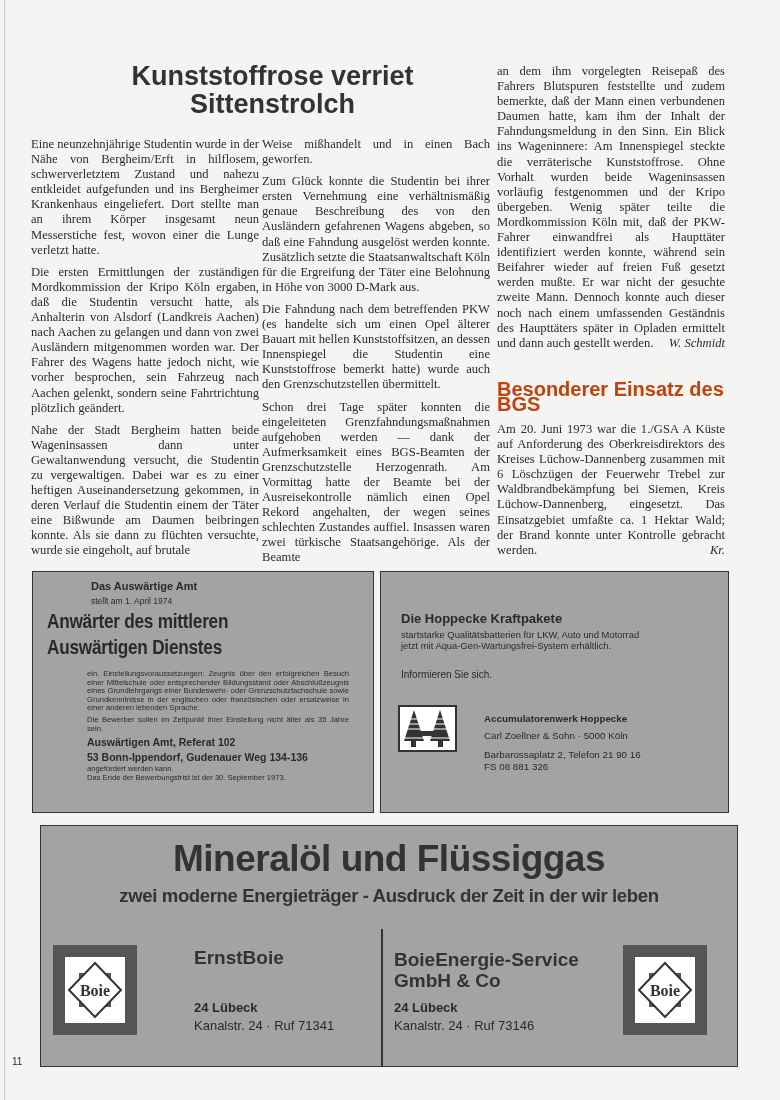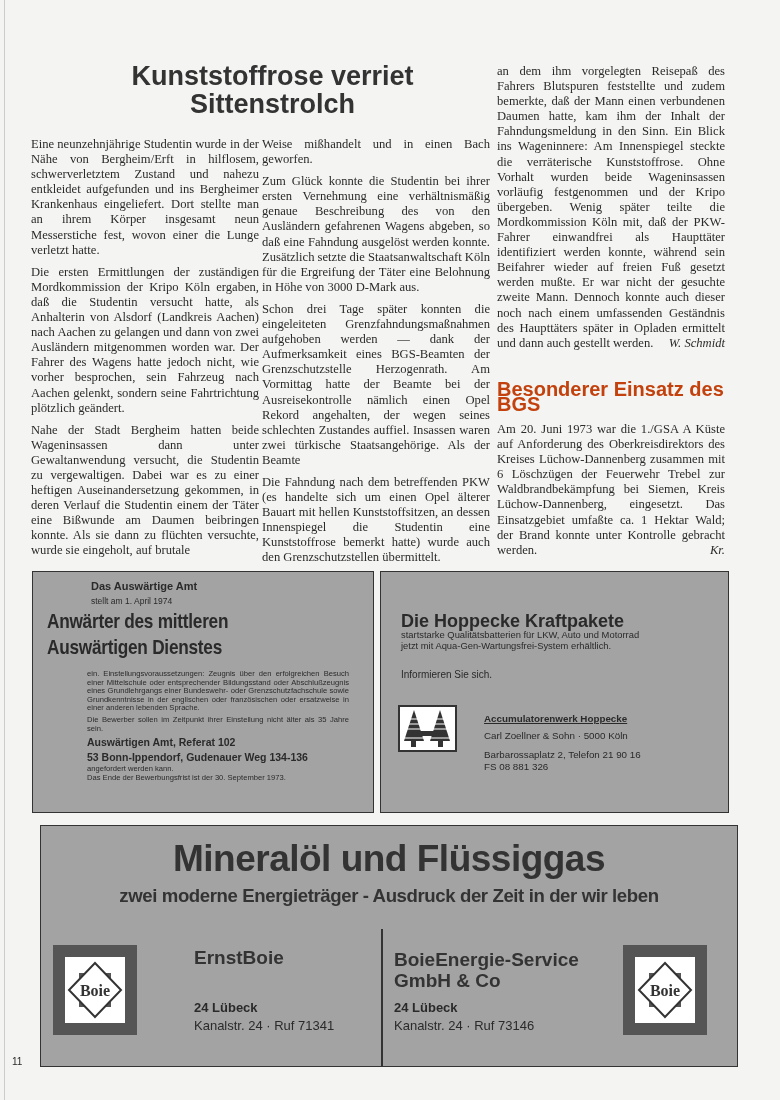--- a/index.html
+++ b/index.html
@@ -15,25 +15,25 @@
   .box{position:absolute;border:1.5px solid #333;background:#a3a3a3;}
   #ad-amt{left:32px;top:571px;width:340px;height:240px;}
   #ad-hop{left:380px;top:571px;width:347px;height:240px;}
   #ad-boie{left:32px;top:825px;width:696px;height:240px;margin-left:8px;}
   .amt-org{position:absolute;left:58px;top:8px;font-family:"Liberation Sans",sans-serif;font-weight:bold;font-size:11px;}
   .amt-date{position:absolute;left:58px;top:24px;font-family:"Liberation Sans",sans-serif;font-size:8.5px;}
   .amt-title{position:absolute;left:14px;top:36px;font-family:"Liberation Sans",sans-serif;font-weight:bold;font-size:21px;line-height:26px;transform:scaleX(0.82);transform-origin:left top;letter-spacing:-0.3px;}
   .amt-body{position:absolute;left:54px;top:98px;width:262px;font-family:"Liberation Sans",sans-serif;font-size:7.6px;line-height:8.6px;text-align:justify;}
   .amt-body p{margin:0 0 3px 0;}
   .amt-addr{font-weight:bold;font-size:10.5px;line-height:12.5px;margin:2px 0;}
-  .hop-title{position:absolute;left:20px;top:39px;font-family:"Liberation Sans",sans-serif;font-weight:bold;font-size:18px;}
+  .hop-title{position:absolute;left:20px;top:39px;font-family:"Liberation Sans",sans-serif;font-weight:bold;font-size:13px;}
   .hop-sub{position:absolute;left:20px;top:58px;width:320px;font-family:"Liberation Sans",sans-serif;font-size:9.4px;line-height:10.5px;}
   .hop-info{position:absolute;left:20px;top:97px;font-family:"Liberation Sans",sans-serif;font-size:10px;}
   .hop-logo{position:absolute;left:17px;top:133px;width:55px;height:43px;border:2px solid #333;background:#fff;}
-  .hop-co{position:absolute;left:103px;top:141px;font-family:"Liberation Sans",sans-serif;font-weight:bold;font-size:9.8px;text-decoration:underline;}
+  .hop-co{position:absolute;left:103px;top:141px;font-family:"Liberation Sans",sans-serif;font-weight:bold;font-size:9.8px;}
   .hop-line{position:absolute;left:103px;font-family:"Liberation Sans",sans-serif;font-size:9.8px;}
   .min-title{position:absolute;left:0;right:0;top:12px;text-align:center;font-family:"Liberation Sans",sans-serif;font-weight:bold;font-size:37px;color:#333;letter-spacing:-0.5px;}
   .min-sub{position:absolute;left:0;right:0;top:59px;text-align:center;font-family:"Liberation Sans",sans-serif;font-weight:bold;font-size:18.6px;color:#333;letter-spacing:-0.4px;}
   .boie-divider{position:absolute;left:340px;top:103px;width:1.5px;height:137px;background:#333;}
   .boie-logo{position:absolute;width:84px;height:90px;background:#555;}
   .boie-inner{position:absolute;left:12px;top:12px;width:60px;height:66px;background:#fff;}
   .boie-logo svg{position:absolute;left:0;top:0;}
   .boie-name{position:absolute;font-family:"Liberation Sans",sans-serif;font-weight:bold;font-size:19px;line-height:21px;color:#333;}
   .boie-city{position:absolute;font-family:"Liberation Sans",sans-serif;font-weight:bold;font-size:13px;}
   .boie-addr{position:absolute;font-family:"Liberation Sans",sans-serif;font-size:13px;}
@@ -52,22 +52,22 @@
 
 <div class="col" id="col1">
   <p>Eine neunzehnjährige Studentin wurde in der Nähe von Bergheim/Erft in hilflosem, schwerverletztem Zustand und nahezu entkleidet aufgefunden und ins Bergheimer Krankenhaus eingeliefert. Dort stellte man an ihrem Körper insgesamt neun Messerstiche fest, wovon einer die Lunge verletzt hatte.</p>
   <p>Die ersten Ermittlungen der zuständigen Mordkommission der Kripo Köln ergaben, daß die Studentin versucht hatte, als Anhalterin von Alsdorf (Landkreis Aachen) nach Aachen zu gelangen und dann von zwei Ausländern mitgenommen worden war. Der Fahrer des Wagens hatte jedoch nicht, wie vorher besprochen, sein Fahrzeug nach Aachen gelenkt, sondern seine Fahrtrichtung plötzlich geändert.</p>
   <p>Nahe der Stadt Bergheim hatten beide Wageninsassen dann unter Gewaltanwendung versucht, die Studentin zu vergewaltigen. Dabei war es zu einer heftigen Auseinandersetzung gekommen, in deren Verlauf die Studentin einem der Täter eine Bißwunde am Daumen beibringen konnte. Als sie dann zu flüchten versuchte, wurde sie eingeholt, auf brutale</p>
 </div>
 
 <div class="col" id="col2">
   <p>Weise mißhandelt und in einen Bach geworfen.</p>
   <p>Zum Glück konnte die Studentin bei ihrer ersten Vernehmung eine verhältnismäßig genaue Beschreibung des von den Ausländern gefahrenen Wagens abgeben, so daß eine Fahndung ausgelöst werden konnte. Zusätzlich setzte die Staatsanwaltschaft Köln für die Ergreifung der Täter eine Belohnung in Höhe von 3000 D-Mark aus.</p>
+  <p>Die Fahndung nach dem betreffenden PKW (es handelte sich um einen Opel älterer Bauart mit hellen Kunststoffsitzen, an dessen Innenspiegel die Studentin eine Kunststoffrose bemerkt hatte) wurde auch den Grenzschutzstellen übermittelt.</p>
   <p>Schon drei Tage später konnten die eingeleiteten Grenzfahndungsmaßnahmen aufgehoben werden — dank der Aufmerksamkeit eines BGS-Beamten der Grenzschutzstelle Herzogenrath. Am Vormittag hatte der Beamte bei der Ausreisekontrolle nämlich einen Opel Rekord angehalten, der wegen seines schlechten Zustandes auffiel. Insassen waren zwei türkische Staatsangehörige. Als der Beamte</p>
-  <p>Die Fahndung nach dem betreffenden PKW (es handelte sich um einen Opel älterer Bauart mit hellen Kunststoffsitzen, an dessen Innenspiegel die Studentin eine Kunststoffrose bemerkt hatte) wurde auch den Grenzschutzstellen übermittelt.</p>
 </div>
 
 <div class="col" id="col3">
   <p><span>an dem ihm vorgelegten Reisepaß des Fahrers Blutspuren feststellte und zudem bemerkte, daß der Mann einen verbundenen Daumen hatte, kam ihm der Inhalt der Fahndungsmeldung in den Sinn. Ein Blick ins Wageninnere: Am Innenspiegel steckte die verräterische Kunststoffrose. Ohne Vorhalt wurden beide Wageninsassen vorläufig festgenommen und der Kripo übergeben. Wenig später teilte die Mordkommission Köln mit, daß der PKW-Fahrer einwandfrei als Haupttäter identifiziert werden konnte, während sein Beifahrer wieder auf freien Fuß gesetzt werden mußte. Er war nicht der gesuchte zweite Mann. Dennoch konnte auch dieser noch nach einem umfassenden Geständnis des Haupttäters später in Opladen ermittelt und dann auch gestellt werden.</span> <span class="sig">W. Schmidt</span></p>
   <div style="clear:both"></div>
   <div class="subhead">Besonderer Einsatz des BGS</div>
   <p><span>Am 20. Juni 1973 war die 1./GSA A Küste auf Anforderung des Oberkreisdirektors des Kreises Lüchow-Dannenberg zusammen mit 6 Löschzügen der Feuerwehr Trebel zur Waldbrandbekämpfung bei Siemen, Kreis Lüchow-Dannenberg, eingesetzt. Das Einsatzgebiet umfaßte ca. 1 Hektar Wald; der Brand konnte unter Kontrolle gebracht werden.</span> <span class="sig">Kr.</span></p>
 </div>
 
 <div class="box" id="ad-amt">

